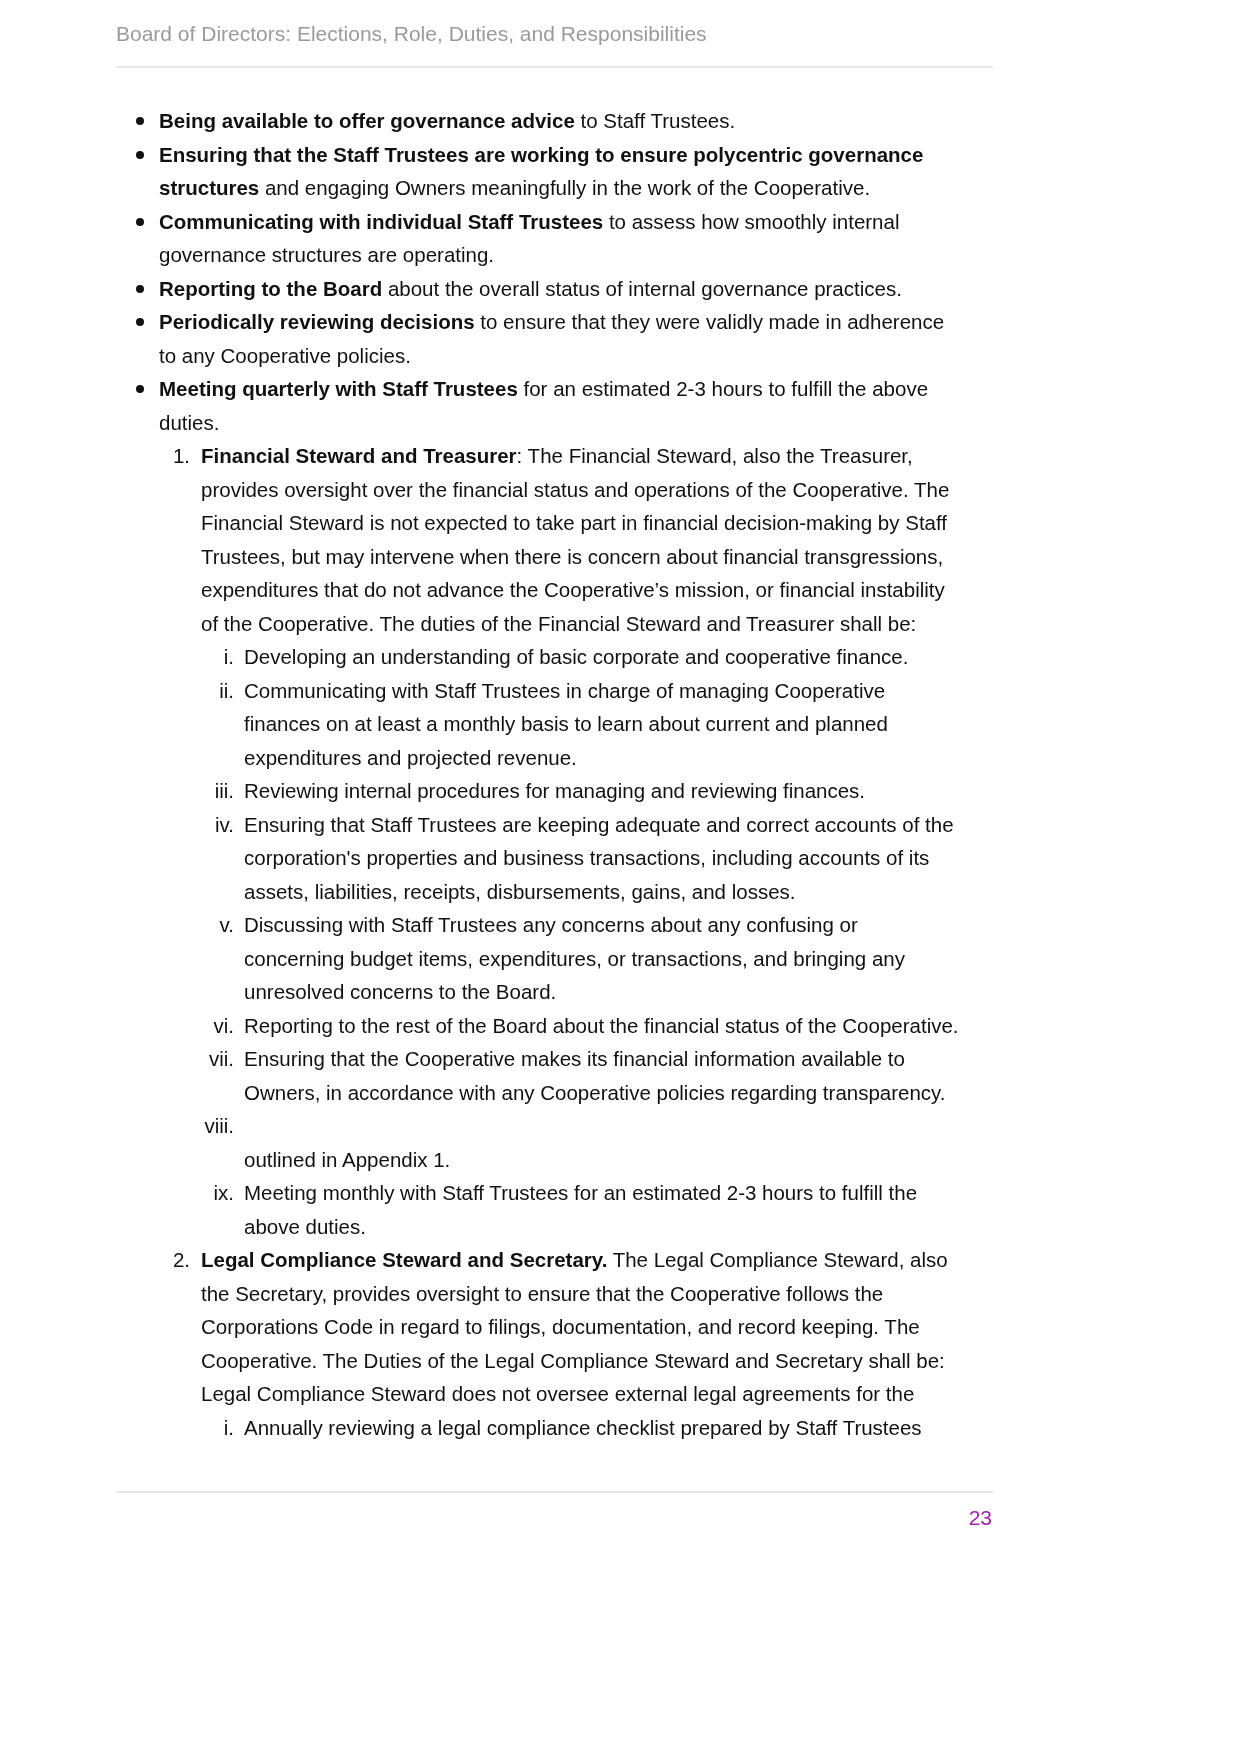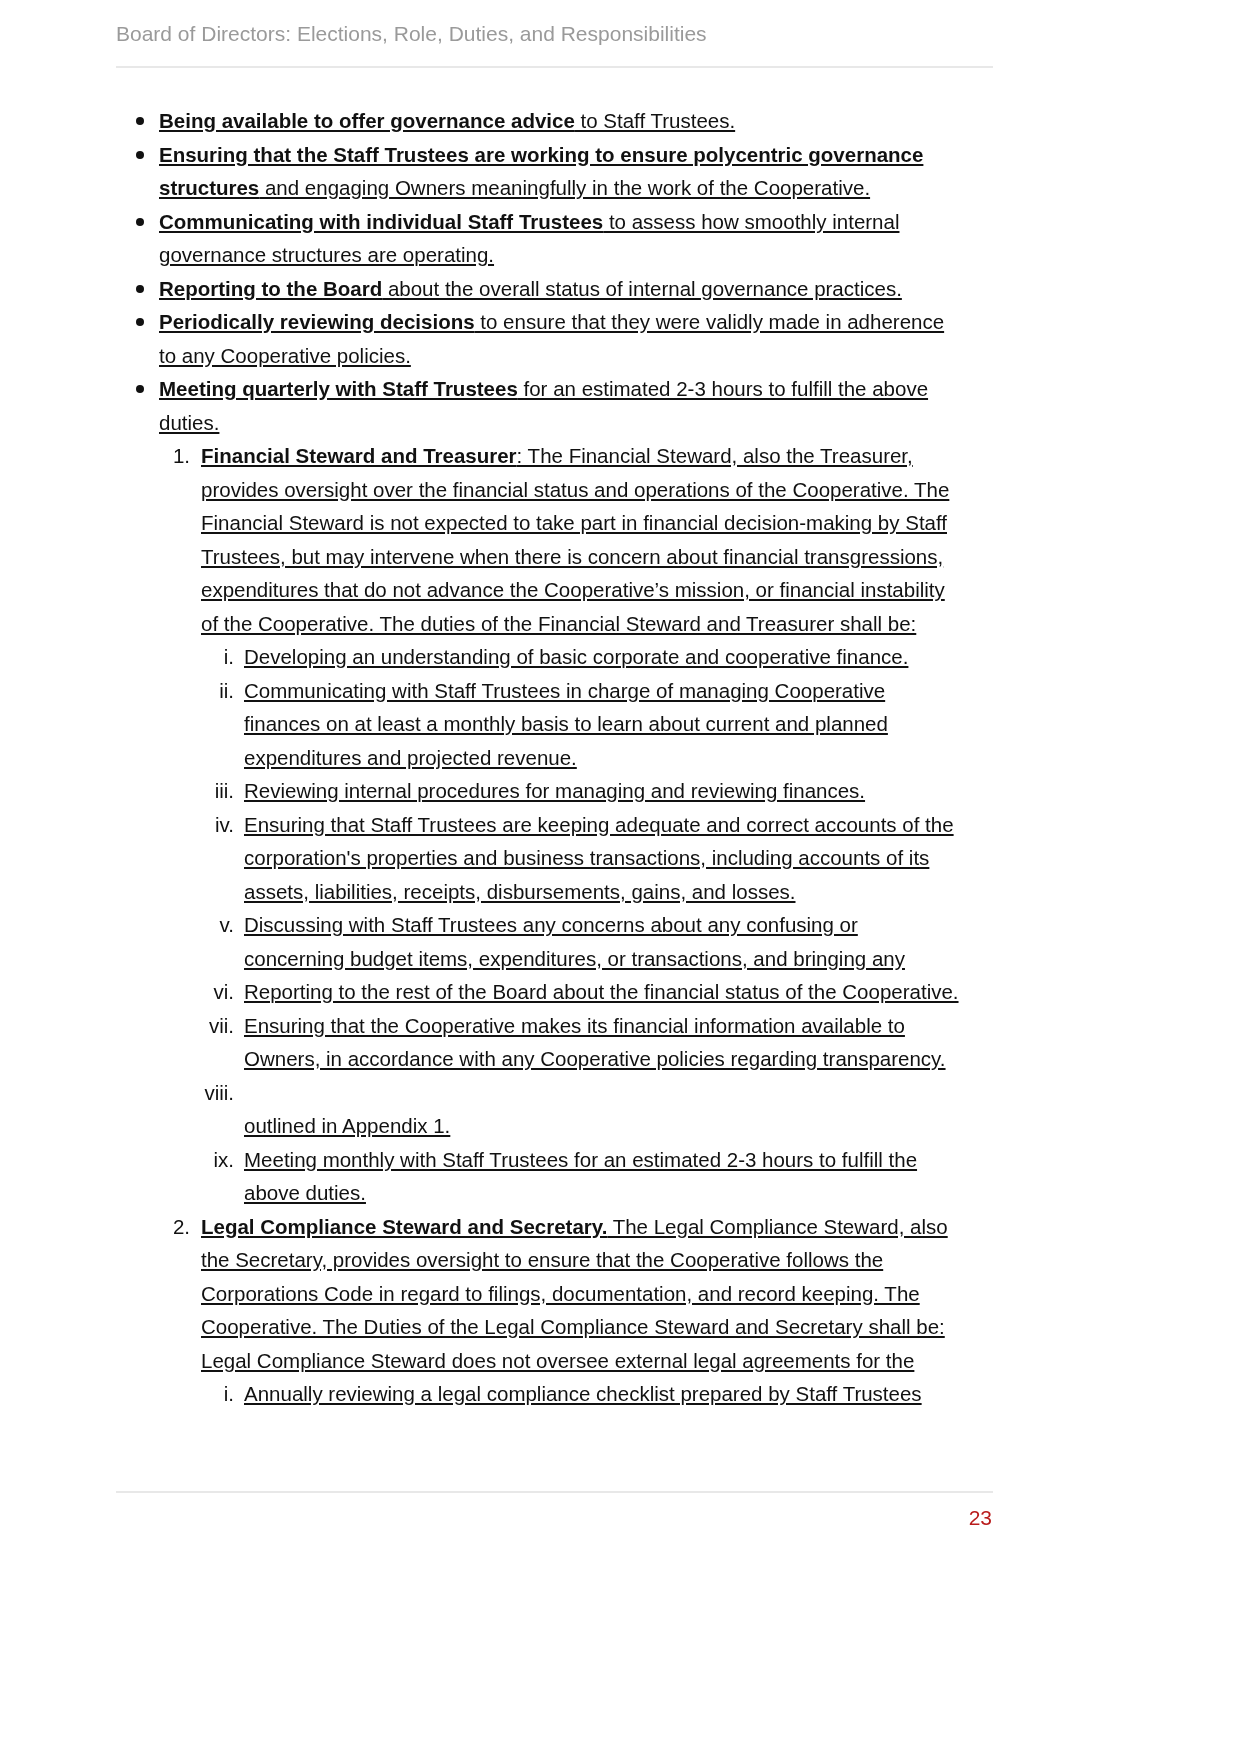--- a/index.html
+++ b/index.html
@@ -2,23 +2,23 @@
 <html><head>
 <meta charset="utf-8">
 <style>
   html, body { margin: 0; padding: 0; background: #ffffff; }
   body { width: 1239px; height: 1753px; position: relative; overflow: hidden;
          font-family: "Liberation Sans", "DejaVu Sans", sans-serif; color: #111; }
   .page-header { position: absolute; left: 116px; top: 22px; font-size: 21px; color: #9a9a9a; letter-spacing: 0; }
   .rule { position: absolute; left: 116px; width: 877px; height: 2px; background: #e8e8e8; }
   .rule.top { top: 66px; }
   .rule.bottom { top: 1491px; }
-  .page-number { position: absolute; right: 247px; top: 1506px; font-size: 21px; color: #b91c1c; }
+  .page-number { position: absolute; right: 247px; top: 1506px; font-size: 21px; color: #a21caf; }
   .content { position: absolute; left: 0; top: 104px; width: 1239px; font-size: 20.5px; line-height: 33.5px; }
-  .line { position: relative; white-space: nowrap; height: 33.5px; text-decoration: underline; }
+  .line { position: relative; white-space: nowrap; height: 33.5px; }
   .bullet-marker { position: absolute; left: 136px; top: 13px; width: 8px; height: 8px; border-radius: 50%; background: #111; }
   .lvl1 { padding-left: 159px; }
   .lvl2 { padding-left: 201px; }
   .lvl3 { padding-left: 244px; }
   .num-marker { position: absolute; right: calc(1239px - 190px); text-align: right; }
   .roman-marker { position: absolute; right: calc(1239px - 234px); text-align: right; }
   b { font-weight: bold; }
 </style>
 </head>
 <body>
@@ -96,20 +96,21 @@
     <span>Ensuring that Staff Trustees are keeping adequate and correct accounts of the</span>
   </div>
   <div class="line lvl3"><span>corporation's properties and business transactions, including accounts of its</span></div>
   <div class="line lvl3"><span>assets, liabilities, receipts, disbursements, gains, and losses.</span></div>
 
   <div class="line lvl3">
     <span class="roman-marker">v.</span>
     <span>Discussing with Staff Trustees any concerns about any confusing or</span>
   </div>
   <div class="line lvl3"><span>concerning budget items, expenditures, or transactions, and bringing any</span></div>
+  <div class="line lvl3"><span>unresolved concerns to the Board.</span></div>
 
   <div class="line lvl3">
     <span class="roman-marker">vi.</span>
     <span>Reporting to the rest of the Board about the financial status of the Cooperative.</span>
   </div>
 
   <div class="line lvl3">
     <span class="roman-marker">vii.</span>
     <span>Ensuring that the Cooperative makes its financial information available to</span>
   </div>

